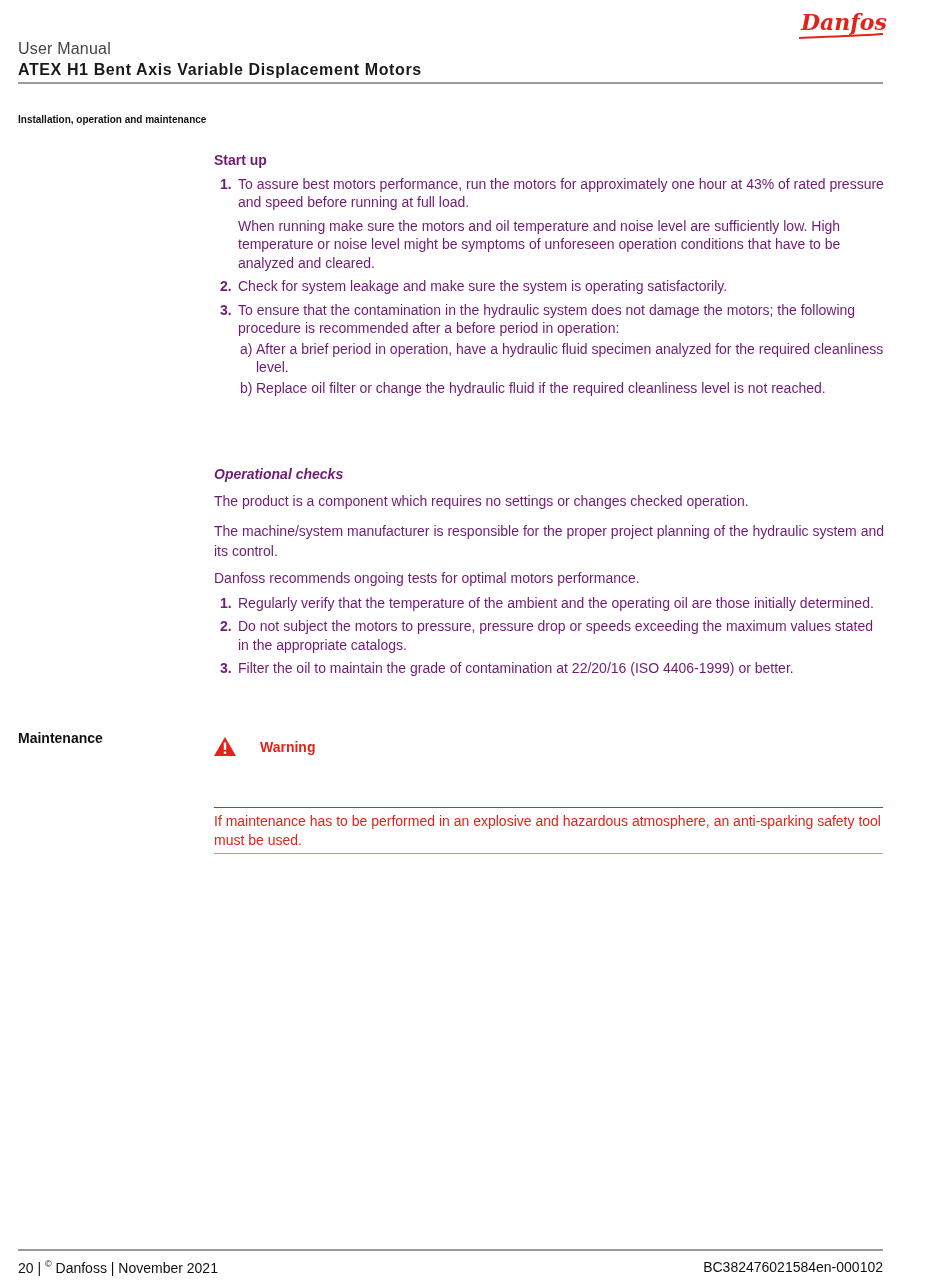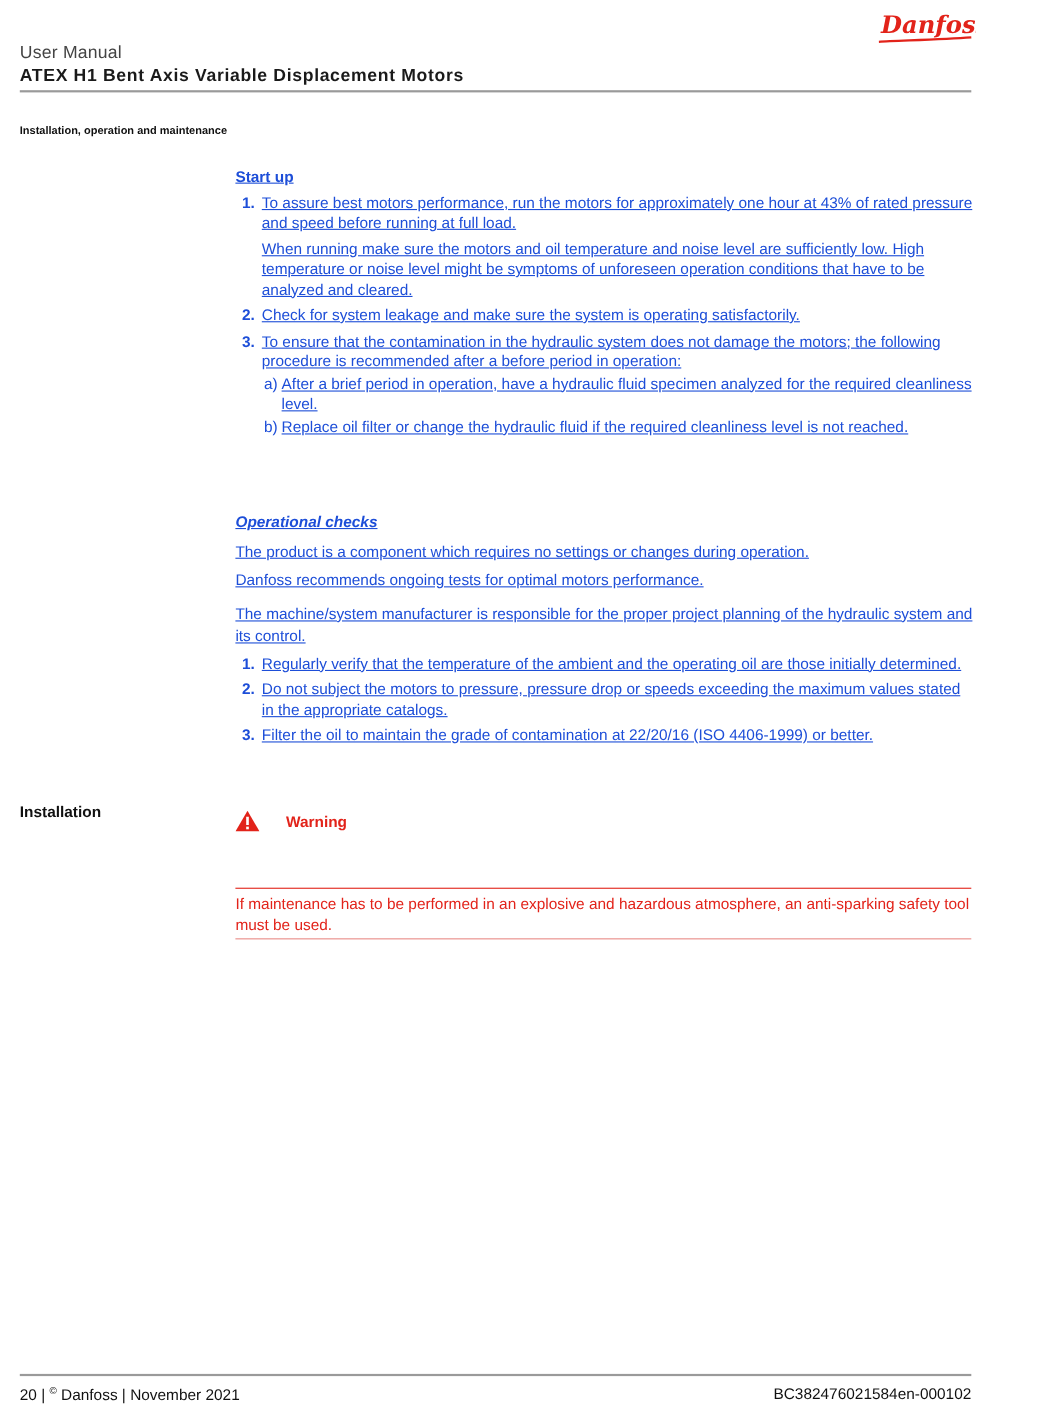--- a/index.html
+++ b/index.html
@@ -6,21 +6,21 @@
     body {
       width: 950px; height: 1288px; position: relative; overflow: hidden;
       font-family: "Liberation Sans", sans-serif; color: #1a1a1a;
     }
     .logo { position: absolute; left: 795px; top: 4px; width: 92px; height: 40px; }
     .header-sub { position: absolute; left: 18px; top: 40px; font-size: 16px; color: #444; font-weight: normal; letter-spacing: 0.2px; }
     .header-title { position: absolute; left: 18px; top: 61px; font-size: 16px; font-weight: bold; color: #1a1a1a; letter-spacing: 0.6px; }
     .header-rule { position: absolute; left: 18px; top: 82px; width: 865px; height: 0; border-top: 2px solid #9a9a9a; }
 
     .section-title { position: absolute; left: 18px; font-size: 10px; font-weight: bold; color: #111; }
-    .content { position: absolute; left: 214px; width: 670px; font-size: 14px; line-height: 18.5px; color: #1d4ed8; text-decoration: underline; }
+    .content { position: absolute; left: 214px; width: 670px; font-size: 14px; line-height: 18.5px; color: #701a75; }
     .content p { margin: 0; }
     .sub-heading { font-weight: bold; font-size: 14px; }
     .sub-heading.italic { font-style: italic; }
     .num-item { position: relative; padding-left: 24px; }
     .num-item .num { position: absolute; left: 6px; top: 0; font-weight: bold; }
     .alpha-item { position: relative; padding-left: 42px; }
     .alpha-item .alpha { position: absolute; left: 26px; top: 0; }
 
     .warning-head { position: absolute; left: 214px; top: 737px; display: flex; align-items: center; gap: 24px; }
     .warning-head .label { color: #e2231a; font-weight: bold; font-size: 14px; }
@@ -71,39 +71,39 @@
     <p>After a brief period in operation, have a hydraulic fluid specimen analyzed for the required cleanliness level.</p>
   </div>
   <div class="alpha-item" style="margin-top:2px;">
     <span class="alpha">b)</span>
     <p>Replace oil filter or change the hydraulic fluid if the required cleanliness level is not reached.</p>
   </div>
 </div>
 
 <div class="content" style="top:465px;">
   <p class="sub-heading italic">Operational checks</p>
-  <p style="margin-top:8px;">The product is a component which requires no settings or changes during operation.</p>
+  <p style="margin-top:8px;">The product is a component which requires no settings or changes checked operation.</p>
+  <p style="margin-top:11px; line-height:20px;">The machine/system manufacturer is responsible for the proper project planning of the hydraulic system and its control.</p>
   <p style="margin-top:8px;">Danfoss recommends ongoing tests for optimal motors performance.</p>
-  <p style="margin-top:11px; line-height:20px;">The machine/system manufacturer is responsible for the proper project planning of the hydraulic system and its control.</p>
 
   <div class="num-item" style="margin-top:6px;">
     <span class="num">1.</span>
     <p>Regularly verify that the temperature of the ambient and the operating oil are those initially determined.</p>
   </div>
   <div class="num-item" style="margin-top:5px;">
     <span class="num">2.</span>
     <p>Do not subject the motors to pressure, pressure drop or speeds exceeding the maximum values stated in the appropriate catalogs.</p>
   </div>
   <div class="num-item" style="margin-top:5px;">
     <span class="num">3.</span>
     <p>Filter the oil to maintain the grade of contamination at 22/20/16 (ISO 4406-1999) or better.</p>
   </div>
 </div>
 
-<div class="section-title" style="top:730px; font-size:14px;">Installation</div>
+<div class="section-title" style="top:730px; font-size:14px;">Maintenance</div>
 
 <div class="warning-head">
   <svg width="22" height="19" viewBox="0 0 22 19">
     <polygon points="11,0 22,19 0,19" fill="#e2231a"></polygon>
     <rect x="9.8" y="5.5" width="2.4" height="7.5" fill="#ffffff"></rect>
     <rect x="9.8" y="14.5" width="2.4" height="2.4" fill="#ffffff"></rect>
   </svg>
   <span class="label">Warning</span>
 </div>
 <div class="warn-rule" style="top:807px;"></div>

